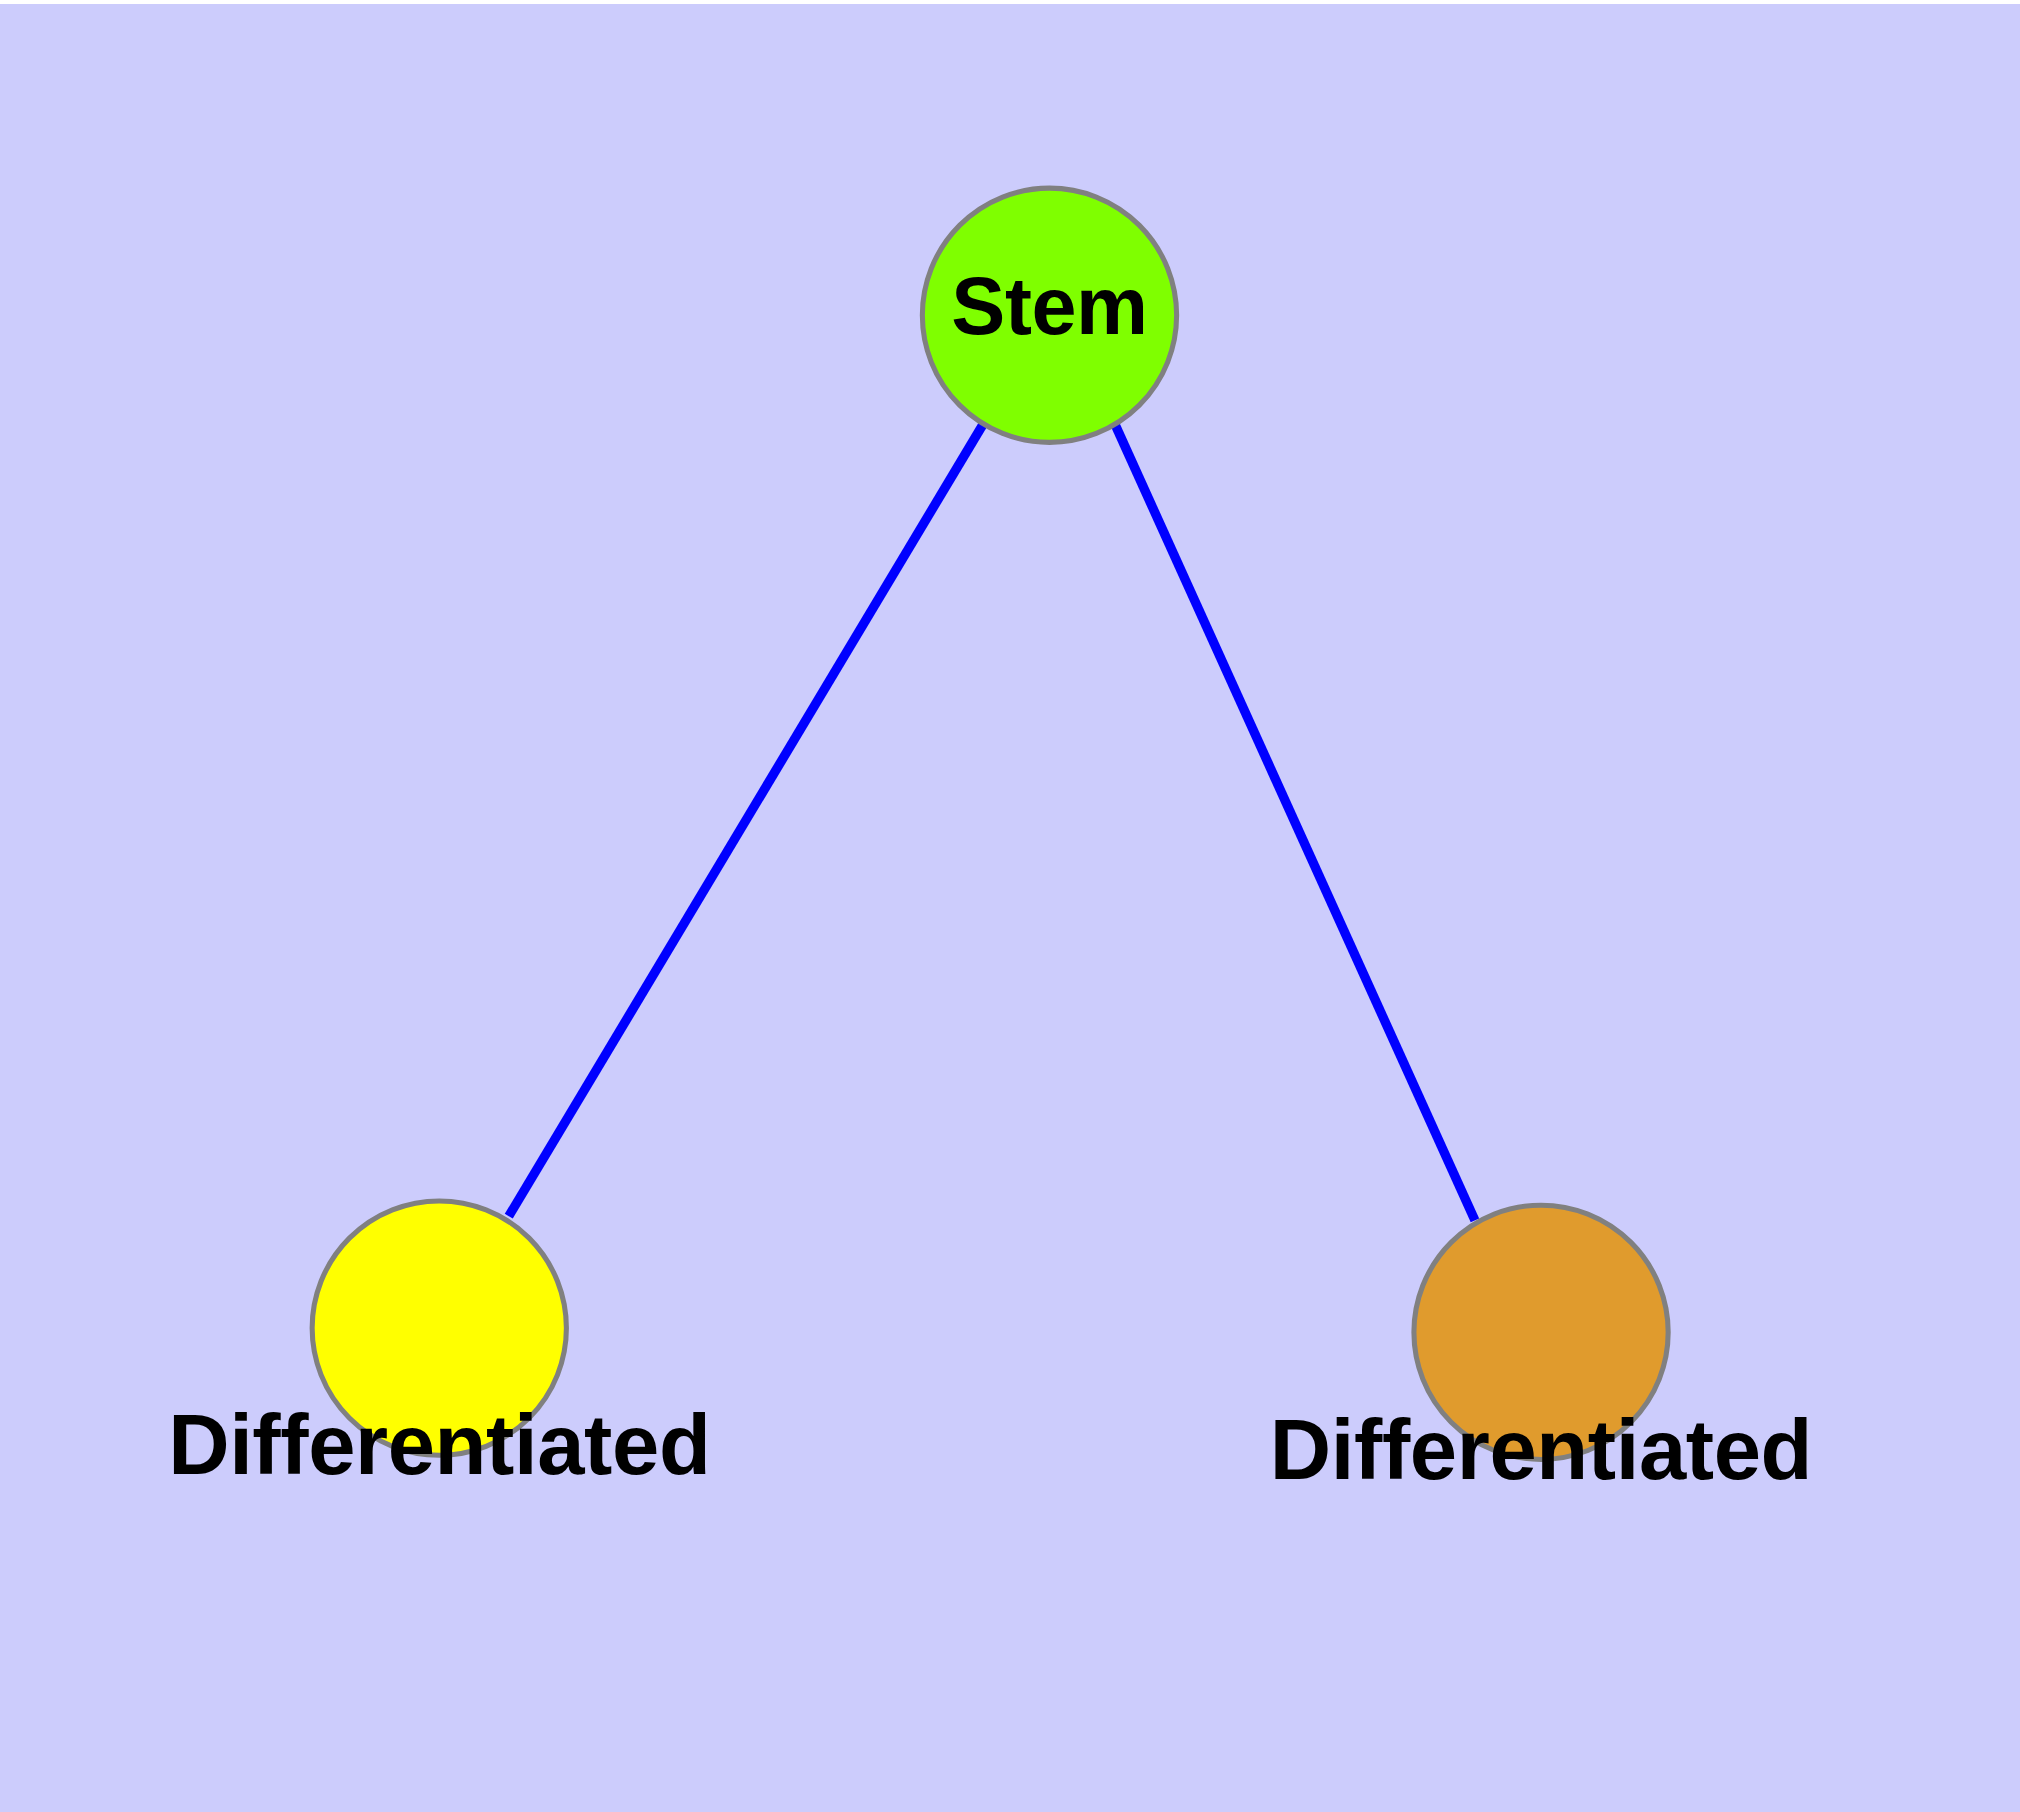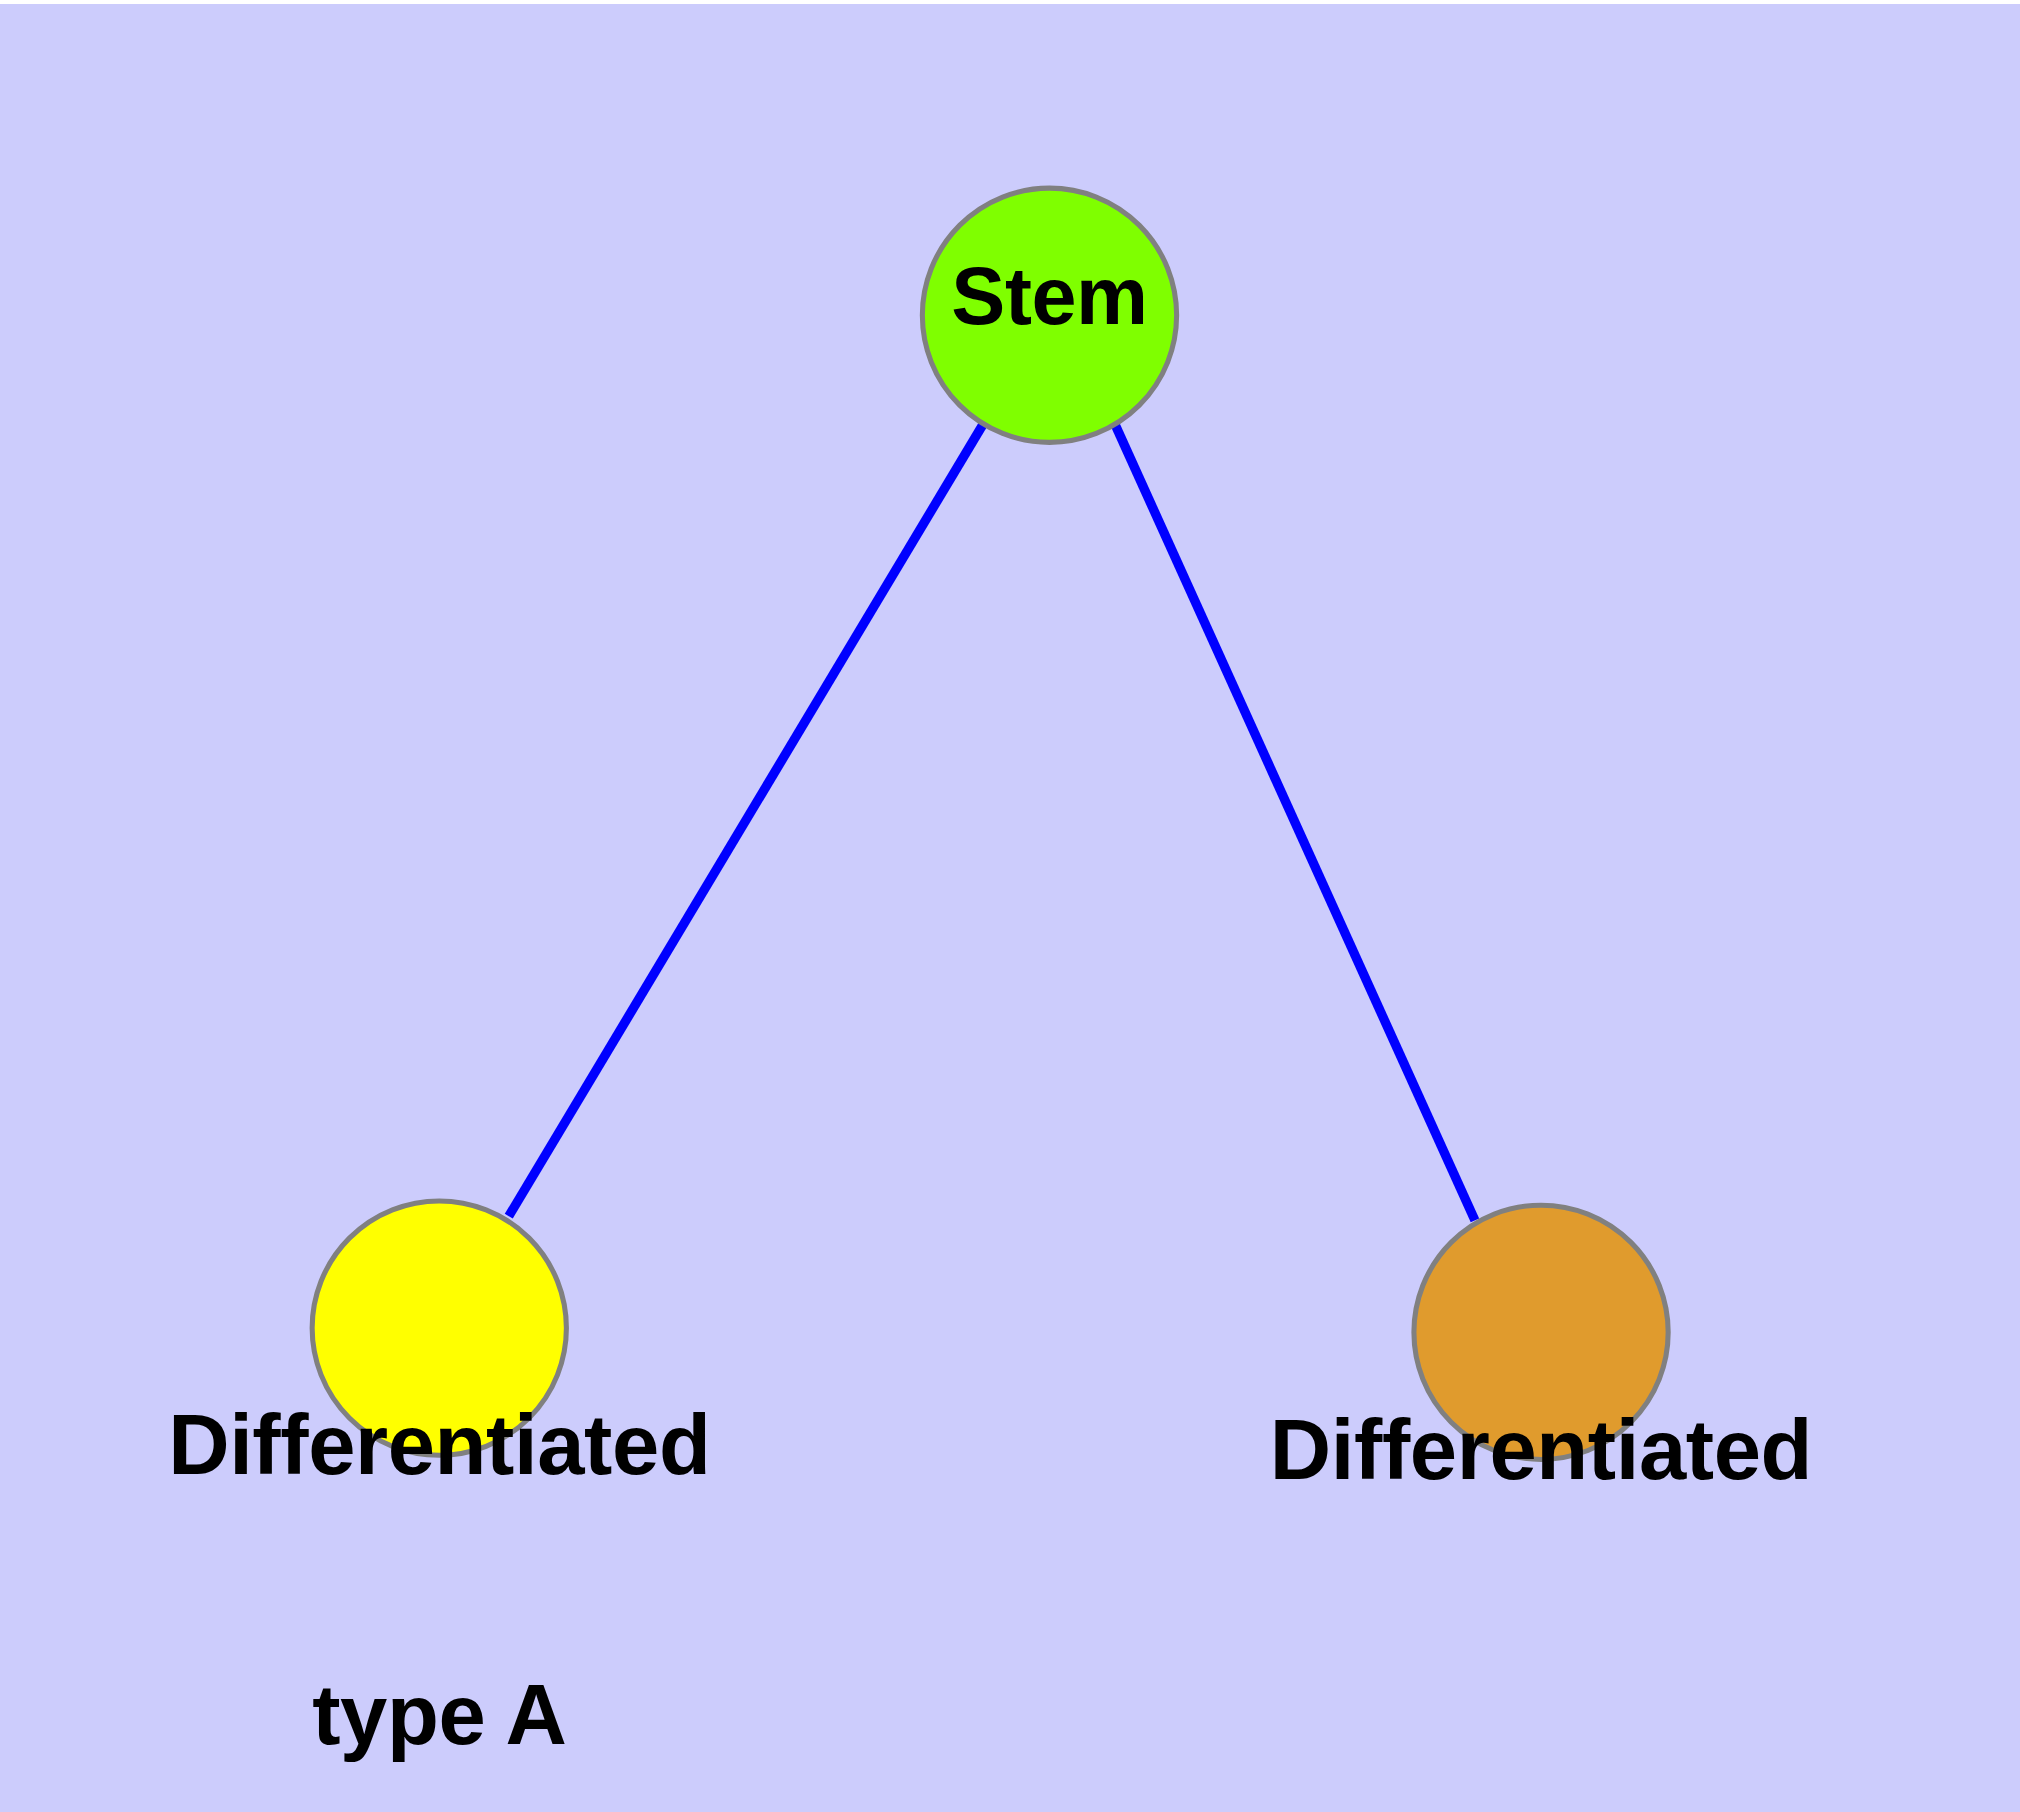--- a/index.html
+++ b/index.html
@@ -65,25 +65,24 @@
 
   <svg id="graph-svg" viewBox="0 0 2384 2138" xmlns="http://www.w3.org/2000/svg">
     <line class="edge-line" x1="1160" y1="500" x2="600" y2="1435"></line>
     <line class="edge-line" x1="1315" y1="500" x2="1740" y2="1440"></line>
 
     <circle class="node-circle" cx="1238" cy="372" r="150" fill="#7fff00"></circle>
     <circle class="node-circle" cx="518" cy="1567" r="150" fill="#ffff00"></circle>
     <circle class="node-circle" cx="1818" cy="1572" r="150" fill="#e09b2d"></circle>
   </svg>
 
-  <div class="node-label" id="label-stem" style="left: 795px; top: 254px; width: 509px;">Stem</div>
+  <div class="node-label" id="label-stem" style="left: 795px; top: 264px; width: 509px;">Stem</div>
 
   <div class="node-label" id="label-diffa" style="left: 15.3px; top: 1220px; width: 848px;">
     <div>Differentiated</div>
-    <div>type A</div>
   </div>
 
   <div class="node-label" id="label-diffb" style="left: 1117px; top: 1225px; width: 848px;">
     <div>Differentiated</div>
   </div>
 
 </div>
 
 
 </body></html>

